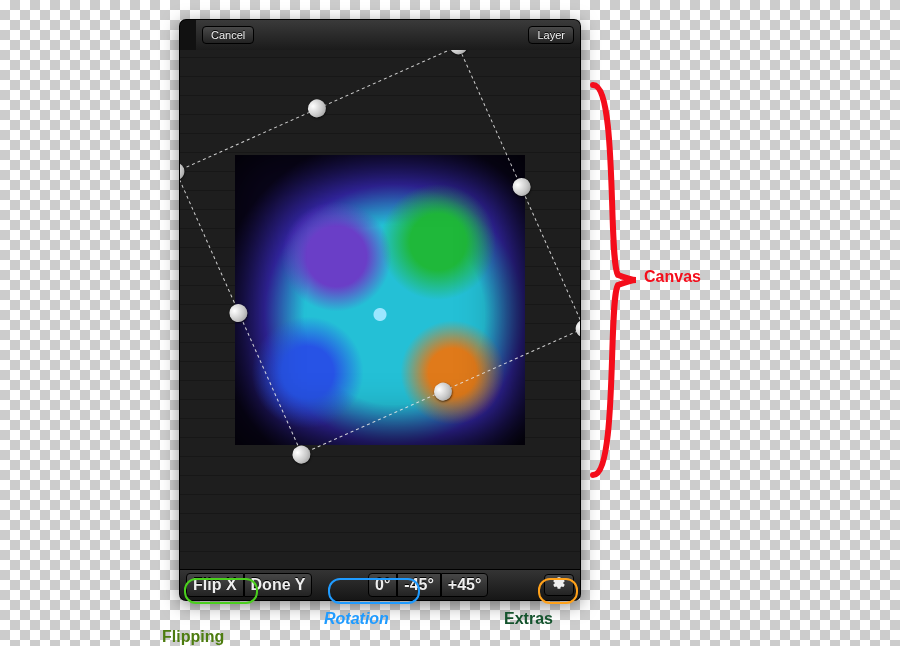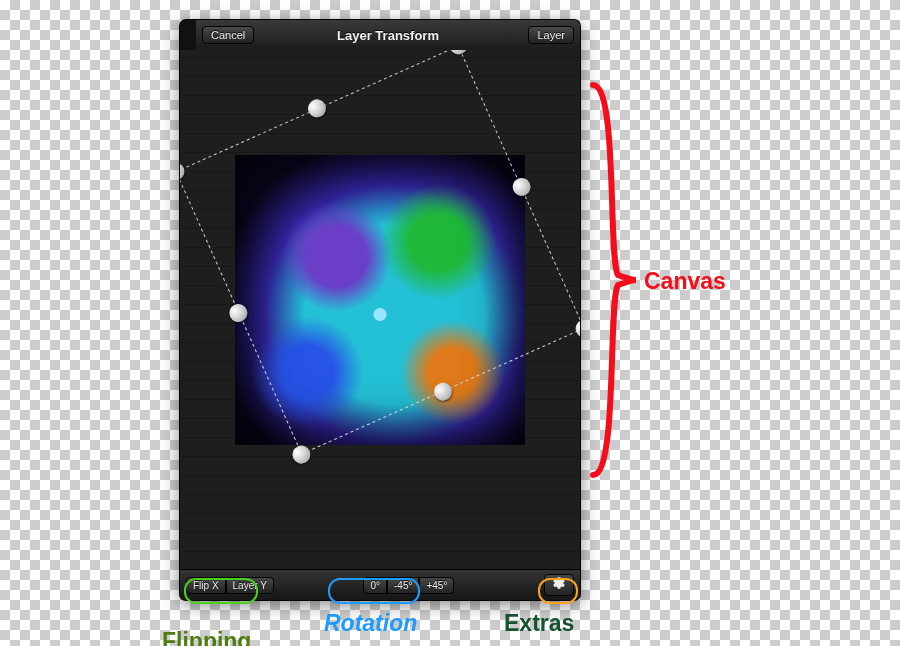--- a/index.html
+++ b/index.html
@@ -138,24 +138,25 @@
     border-top: 1px solid #000;
     display: flex;
     align-items: center;
     padding: 0 6px;
   }
   .group { display: flex; gap: 0; }
   .group .btn {
     background: linear-gradient(#474747,#232323);
     border: 1px solid #000;
     color: #eee;
-    font-size: 10px;
+    font-size: 16px;
     padding: 2px 6px;
     text-shadow: 0 -1px 0 #000;
     cursor: pointer;
+    font-weight: bold;
   }
   .group .btn:first-child { border-radius: 4px 0 0 4px; }
   .group .btn:last-child  { border-radius: 0 4px 4px 0; }
   .group .btn:only-child  { border-radius: 4px; }
   .spacer { flex: 1; }
   .gear-btn {
     background: linear-gradient(#474747,#232323);
     border: 1px solid #000;
     border-radius: 4px;
     width: 28px; height: 20px;
@@ -171,21 +172,21 @@
     top: 80px;
     width: 50px;
     height: 400px;
     color: #f40d1b;
     pointer-events: none;
   }
   .brace svg { width: 100%; height: 100%; overflow: visible; }
   .callout {
     position: absolute;
     font-weight: 600;
-    font-size: 23px;
+    font-size: 16px;
     font-family: "Helvetica Neue", Arial, sans-serif;
     pointer-events: none;
   }
   .callout.canvas { color:#f40d1b; left: 644px; top: 268px; }
   .callout.flip   { color:#4d7c0f; left: 162px; top: 628px; }
   .callout.rot    { color:#1f9bff; left: 324px; top: 610px; font-style: italic; }
   .callout.ext    { color:#14532d; left: 504px; top: 610px; }
 
   .ring {
     position: absolute;
@@ -199,21 +200,20 @@
 </style>
 </head>
 <body>
 
 <div class="checker"></div>
 
 <div class="device">
 
   <div class="topbar">
     <button class="nav-btn">Cancel</button>
-    <div class="title">Layer Transform</div>
     <button class="nav-btn">Layer</button>
   </div>
 
   <div class="canvas-area">
     <div class="artwork"></div>
 
     <div class="transform-box">
       <div class="edge h top"></div>
       <div class="edge h bottom"></div>
       <div class="edge v left"></div>
@@ -226,21 +226,21 @@
       <div class="handle" style="left:100%; top:50%;"></div>
       <div class="handle" style="left:0%;   top:100%;"></div>
       <div class="handle" style="left:50%;  top:100%;"></div>
       <div class="handle" style="left:100%; top:100%;"></div>
     </div>
   </div>
 
   <div class="bottombar">
     <div class="group">
       <button class="btn">Flip X</button>
-      <button class="btn">Layer Y</button>
+      <button class="btn">Done Y</button>
     </div>
     <div class="spacer"></div>
     <div class="group">
       <button class="btn">0°</button>
       <button class="btn">-45°</button>
       <button class="btn">+45°</button>
     </div>
     <div class="spacer"></div>
     <div class="gear-btn">
       <span>

